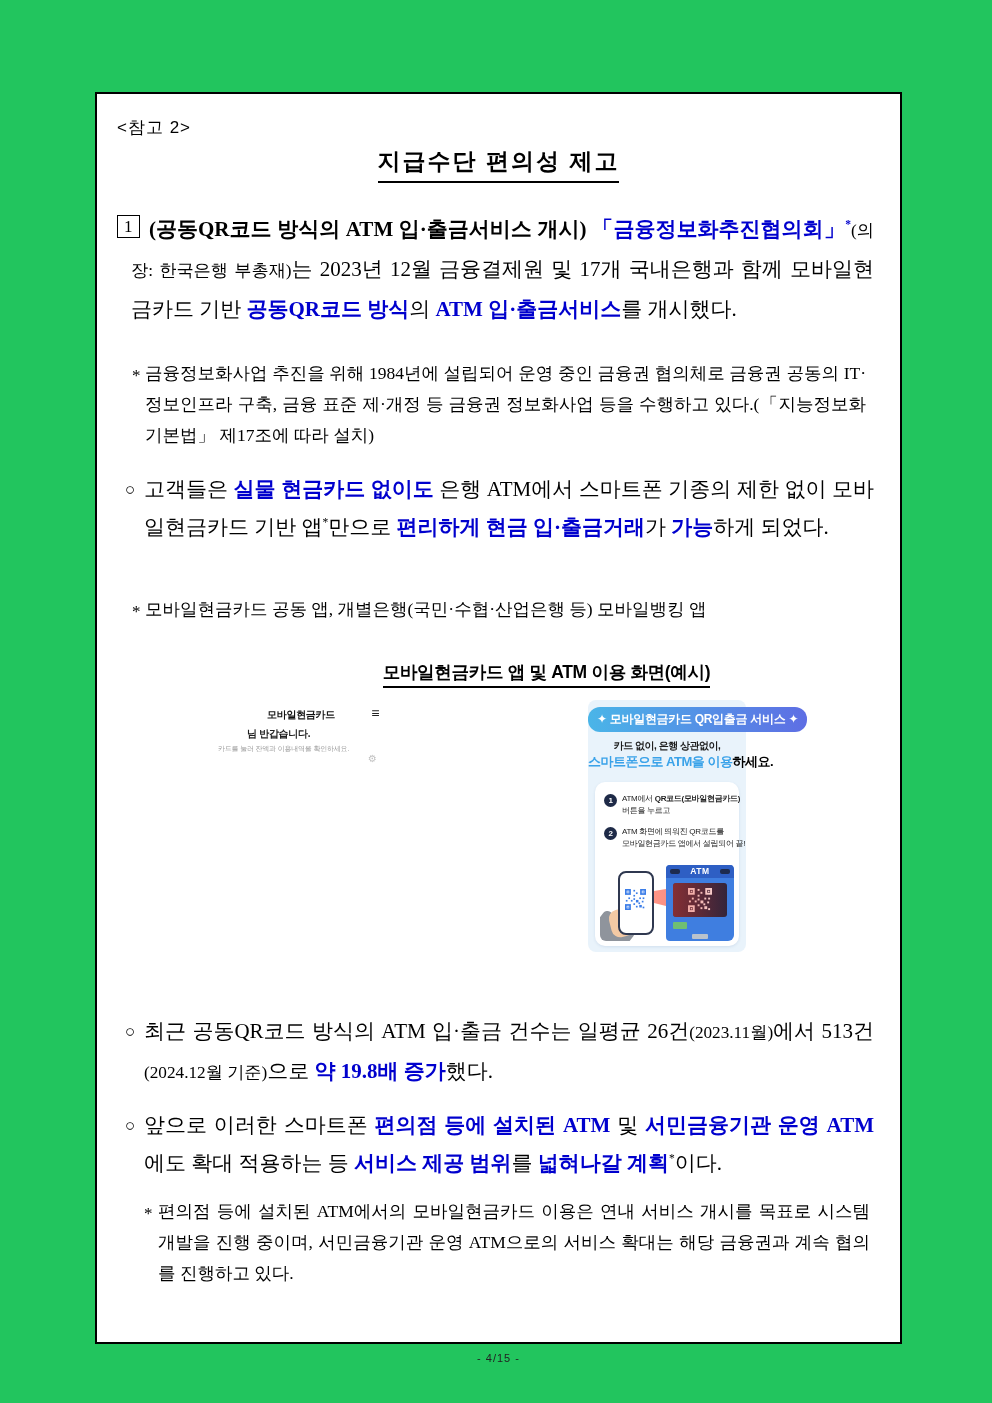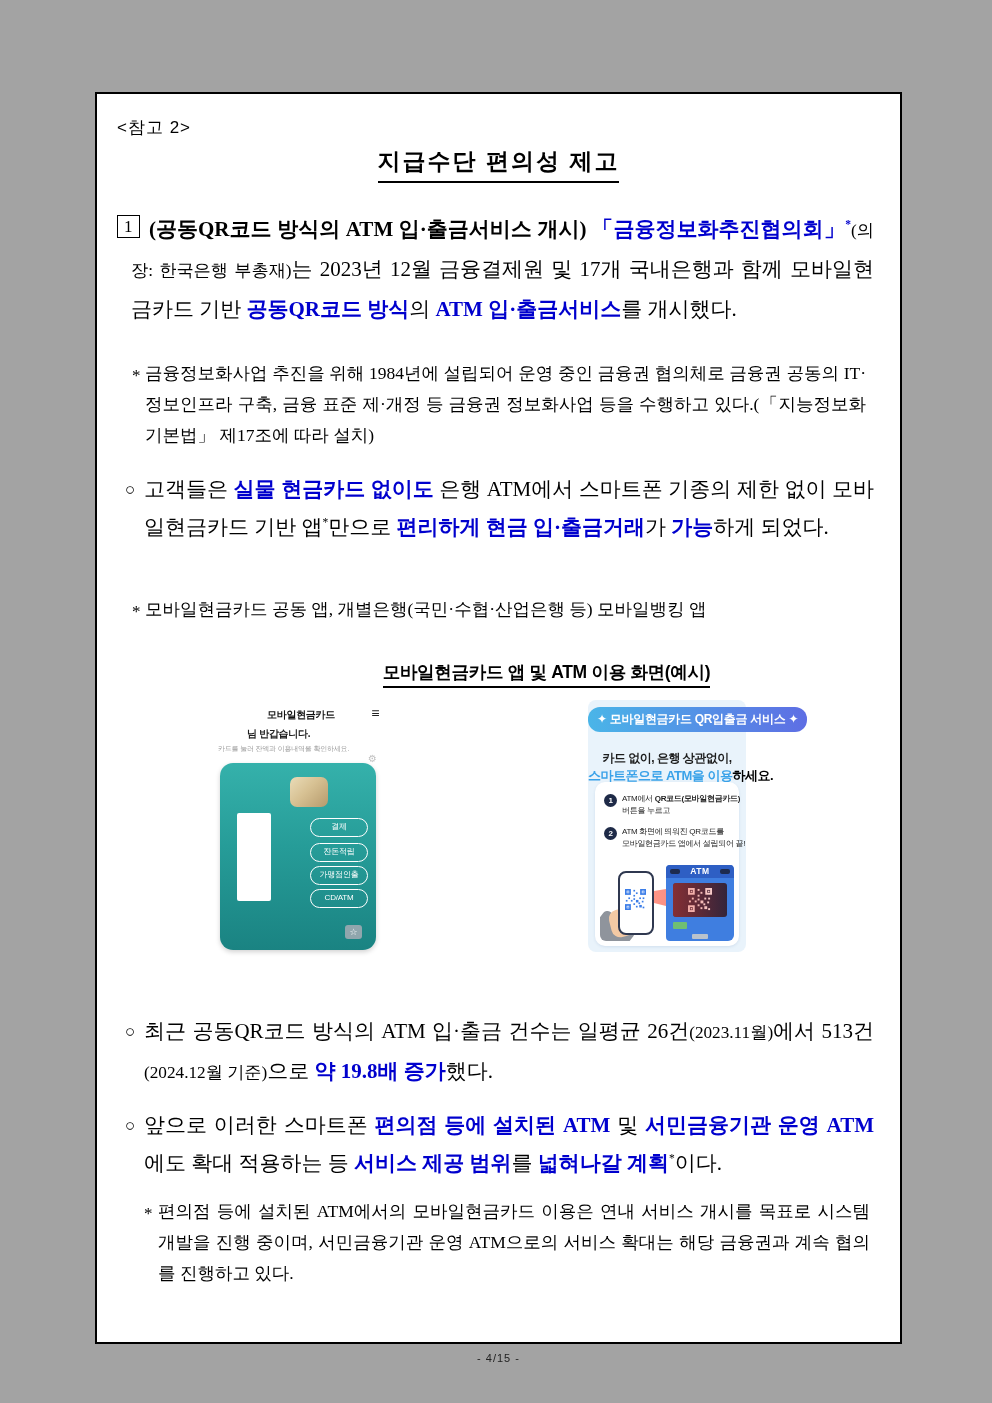--- a/index.html
+++ b/index.html
@@ -5,21 +5,21 @@
   :root{
     --accent-blue:#0000cd; --card-teal-top:#35b1ab; --card-teal-bottom:#1a8382;
     --panel-bg:#e9f3fb; --badge-grad-start:#4ab5e8; --badge-grad-end:#5e6ee4;
     --sky-blue:#3aa2e9; --step-circle:#1e2a47; --atm-blue:#3f7ee0; --atm-band:#2e5fc4;
     --screen-navy:#16213c; --beam-red:#e03a2e; --qr-blue:#3b7de8; --keypad-green:#6fbf73;
     --chip-gold:#d7c193;
   }
   *{margin:0;padding:0;box-sizing:border-box;}
   html,body{background:#fff;}
   body{width:992px;height:1403px;position:relative;font-family:"Liberation Serif","DejaVu Serif",serif;color:#000;}
-  .page{position:absolute;inset:0;background:#a3a3a3;overflow:hidden;}
+  .page{position:absolute;inset:0;background:#22c55e;overflow:hidden;}
   .doc-box{position:absolute;left:95px;top:92px;width:807px;height:1252px;border:2px solid #000;background:#fff;}
 
   .ref-label{position:absolute;top:22px;left:20px;font-family:"Liberation Sans","DejaVu Sans",sans-serif;font-size:17px;letter-spacing:1px;}
   .doc-title-wrap{position:absolute;top:52px;left:0;width:100%;text-align:center;}
   .doc-title{display:inline-block;font-family:"Liberation Sans","DejaVu Sans",sans-serif;font-size:23px;font-weight:bold;letter-spacing:2px;border-bottom:2.5px solid #000;padding-bottom:4px;}
 
   .para{position:absolute;left:20px;right:26px;font-size:21px;line-height:38px;text-align:justify;}
   .p1{top:116px;padding-left:14px;text-indent:18px;}
   .num-box{position:absolute;left:0;top:5px;display:inline-block;border:1.5px solid #000;font-size:17px;line-height:21px;padding:0 6px;text-indent:0;font-family:"Liberation Serif",serif;}
   .para-o{padding-left:27px;}
@@ -62,21 +62,21 @@
     color:#fff;font-size:8px;line-height:16px;text-align:center;letter-spacing:-0.2px;}
   .pill-0{top:55px;}.pill-1{top:80px;}.pill-2{top:103px;}.pill-3{top:126px;}
   .star-btn{position:absolute;right:14px;bottom:11px;width:17px;height:14px;border-radius:3px;
     background:rgba(165,172,180,.85);color:#fff;font-size:9px;line-height:14px;text-align:center;}
 
   
   .atm-panel{position:absolute;left:491px;top:606px;width:158px;height:252px;background:var(--panel-bg,#e9f3fb);
     border-radius:8px;font-family:"Liberation Sans","DejaVu Sans",sans-serif;}
   .badge{display:table;margin:7px auto 0;padding:4px 9px;border-radius:12px;color:#fff;font-size:12px;font-weight:bold;
     letter-spacing:-0.3px;background:linear-gradient(90deg,var(--badge-grad-start,#4ab5e8),var(--badge-grad-end,#5e6ee4));white-space:nowrap;}
-  .headline{margin-top:18px;text-align:center;font-size:12px;font-weight:bold;color:#1c1c1c;letter-spacing:-0.5px;white-space:nowrap;}
+  .headline{margin-top:7px;text-align:center;font-size:10px;font-weight:bold;color:#1c1c1c;letter-spacing:-0.5px;white-space:nowrap;}
   .headline2{margin-top:0;text-align:center;font-size:13px;font-weight:bold;letter-spacing:-0.5px;white-space:nowrap;}
   .headline2 .blue{color:var(--sky-blue,#3aa2e9);}
   .steps-card{position:absolute;left:7px;top:82px;width:144px;height:164px;background:#fff;border-radius:10px;
     box-shadow:0 1px 3px rgba(40,80,140,.12);padding:11px 9px 0;}
   .step{position:relative;display:flex;gap:5px;margin-bottom:9px;font-size:8px;line-height:12px;color:#222;letter-spacing:-0.3px;}
   .step-num{flex:0 0 13px;width:13px;height:13px;border-radius:50%;background:var(--step-circle,#1e2a47);color:#fff;
     font-size:8px;font-weight:bold;display:flex;align-items:center;justify-content:center;margin-top:1px;}
   .step-line{white-space:nowrap;}
 
   .illus{position:absolute;left:5px;bottom:5px;width:134px;height:78px;overflow:hidden;border-radius:6px;}
@@ -132,29 +132,20 @@
     </div>
 
     <div class="phone">
       <div class="phone-header">
         <span>모바일현금카드</span>
         <span class="menu-icon">≡</span>
       </div>
       <div class="greeting">님 반갑습니다.</div>
       <div class="subtext">카드를 눌러 잔액과 이용내역을 확인하세요.</div>
       <div class="gear-icon">⚙</div>
-      <div class="teal-card">
-        <div class="chip"></div>
-        <div class="white-strip"></div>
-        <div class="pill pill-0">결제</div>
-        <div class="pill pill-1">잔돈적립</div>
-        <div class="pill pill-2">가맹점인출</div>
-        <div class="pill pill-3">CD/ATM</div>
-        <div class="star-btn">☆</div>
-      </div>
     </div>
 
     <div class="atm-panel">
       <div class="badge">✦ 모바일현금카드 QR입출금 서비스 ✦</div>
       <div class="headline">카드 없이, 은행 상관없이,</div>
       <div class="headline2">
         <span class="blue">스마트폰으로 ATM을 이용</span><span>하세요.</span>
       </div>
       <div class="steps-card">
         <div class="step">

